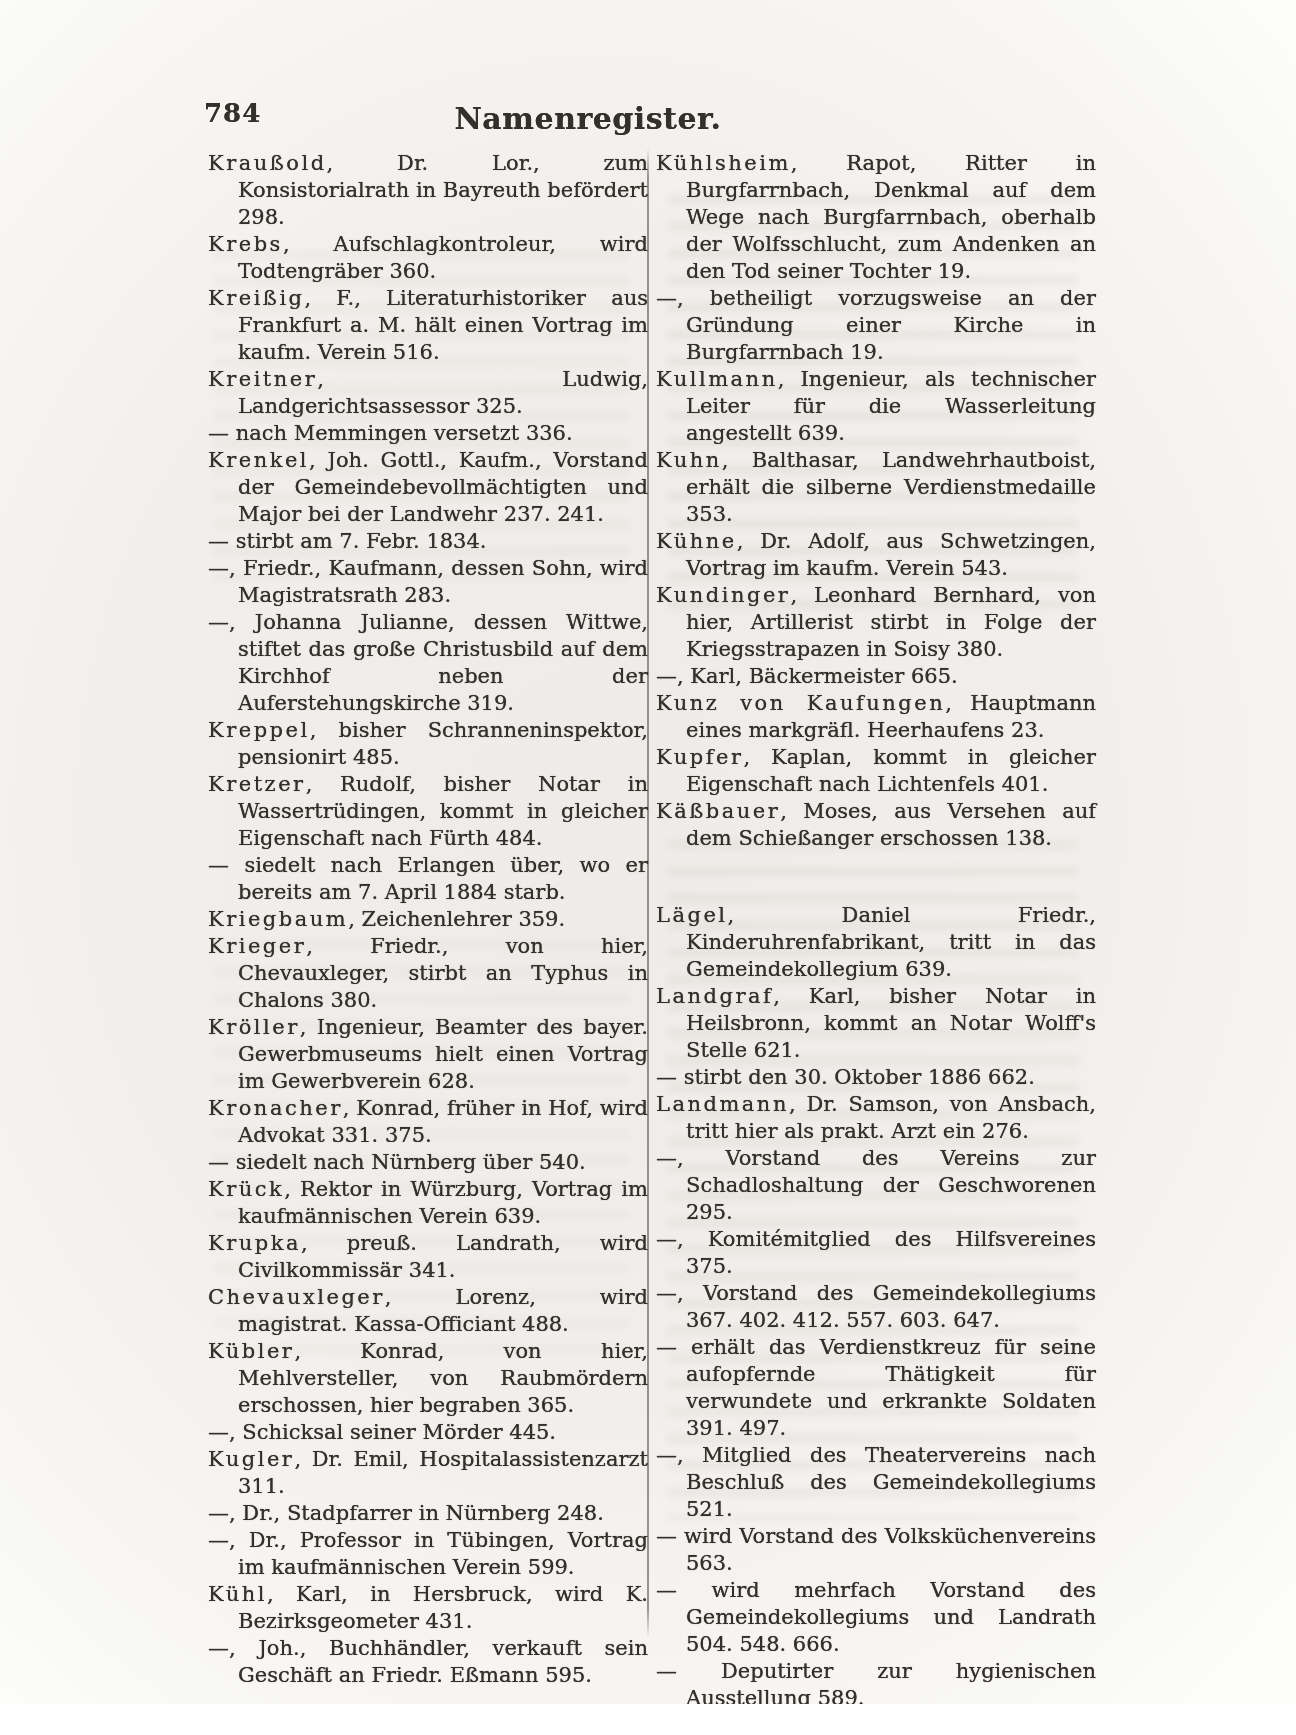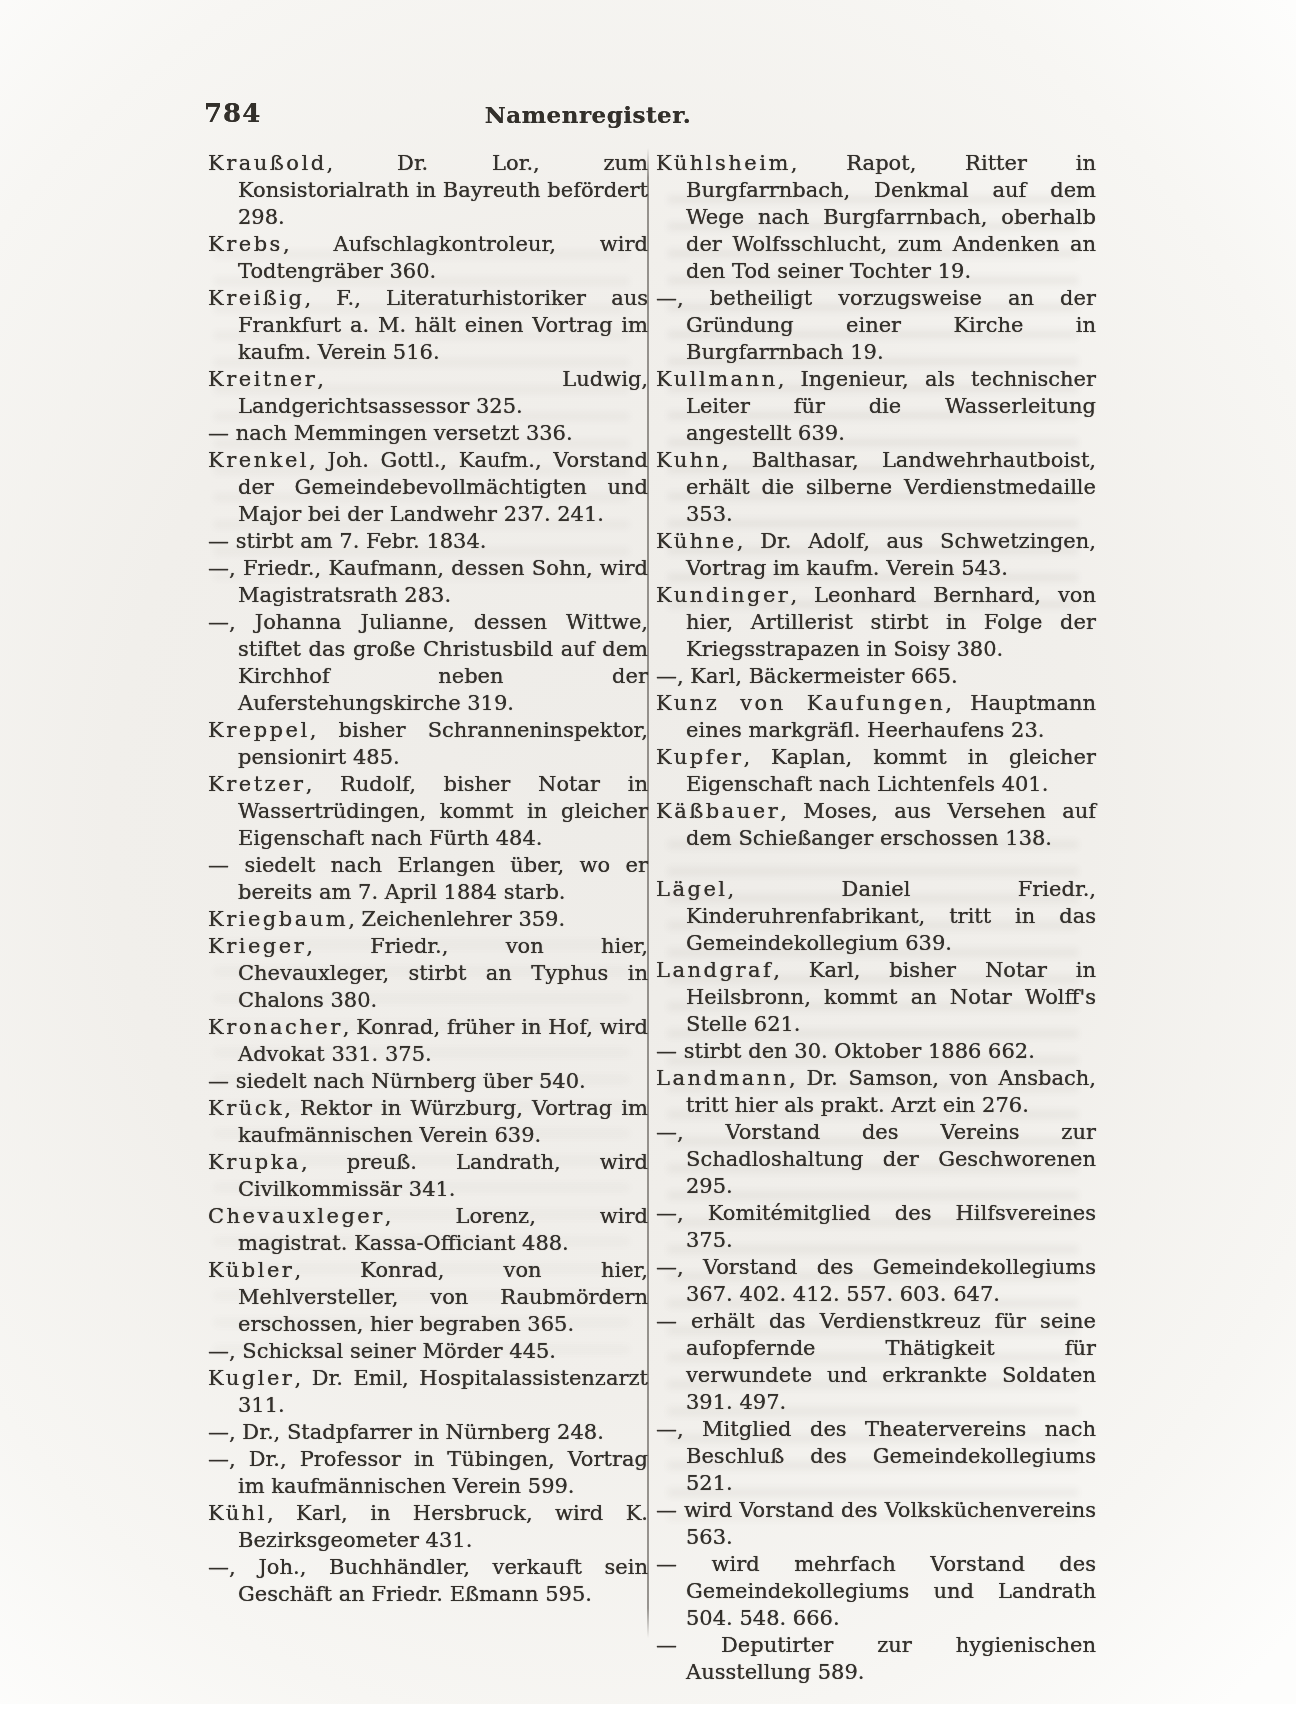--- a/index.html
+++ b/index.html
@@ -33,21 +33,21 @@
 
   .content{position:absolute;left:200px;top:96px;width:896px;z-index:1;}
 
   .page-number{
     position:absolute;left:4px;top:2px;
     font-size:26px;font-weight:bold;letter-spacing:1px;
     text-shadow:0 0 .6px rgba(45,40,36,.85);
   }
   .page-title{
     position:absolute;left:238px;top:5px;width:300px;text-align:center;
-    font-size:23px;font-weight:bold;letter-spacing:.5px;
+    font-size:30px;font-weight:bold;letter-spacing:.5px;
     text-shadow:0 0 .6px rgba(45,40,36,.85);
   }
 
   .divider{
     position:absolute;left:447px;top:52px;width:2px;height:1490px;
     background:linear-gradient(to bottom,
       rgba(74,69,63,0) 0%, rgba(74,69,63,.55) 2%,
       rgba(74,69,63,.55) 98%, rgba(74,69,63,0) 100%);
   }
 
@@ -55,21 +55,21 @@
     position:absolute;top:54px;width:440px;
     font-size:21px;line-height:27px;text-align:justify;
     hyphens:auto;-webkit-hyphens:auto;
     text-shadow:0 0 .7px rgba(45,40,36,.9);
     filter:blur(.2px);
   }
   .col-left{left:8px;}
   .col-right{left:456px;}
 
   .entry{margin:0;padding-left:30px;text-indent:-30px;}
-  .entry.gap{margin-top:24px;}
+  .entry.gap{margin-top:50px;}
   .head{letter-spacing:2.5px;}
 </style>
 </head>
 <body>
 
 <div class="page">
 
   <div class="ghost g1"></div>
   <div class="ghost g2"></div>
   <div class="ghost g3"></div>
@@ -89,20 +89,21 @@
         <p class="entry"><span>— nach Memmingen versetzt 336.</span></p>
         <p class="entry"><span class="head">Krenkel</span><span>, Joh. Gottl., Kaufm., Vorstand der Gemeindebevollmächtigten und Major bei der Landwehr 237. 241.</span></p>
         <p class="entry"><span>— stirbt am 7. Febr. 1834.</span></p>
         <p class="entry"><span>—, Friedr., Kaufmann, dessen Sohn, wird Magistratsrath 283.</span></p>
         <p class="entry"><span>—, Johanna Julianne, dessen Wittwe, stiftet das große Christusbild auf dem Kirchhof neben der Auferstehungskirche 319.</span></p>
         <p class="entry"><span class="head">Kreppel</span><span>, bisher Schranneninspektor, pensionirt 485.</span></p>
         <p class="entry"><span class="head">Kretzer</span><span>, Rudolf, bisher Notar in Wassertrüdingen, kommt in gleicher Eigenschaft nach Fürth 484.</span></p>
         <p class="entry"><span>— siedelt nach Erlangen über, wo er bereits am 7. April 1884 starb.</span></p>
         <p class="entry"><span class="head">Kriegbaum</span><span>, Zeichenlehrer 359.</span></p>
         <p class="entry"><span class="head">Krieger</span><span>, Friedr., von hier, Chevauxleger, stirbt an Typhus in Chalons 380.</span></p>
+        <p class="entry"><span class="head">Kröller</span><span>, Ingenieur, Beamter des bayer. Gewerbmuseums hielt einen Vortrag im Gewerbverein 628.</span></p>
         <p class="entry"><span class="head">Kronacher</span><span>, Konrad, früher in Hof, wird Advokat 331. 375.</span></p>
         <p class="entry"><span>— siedelt nach Nürnberg über 540.</span></p>
         <p class="entry"><span class="head">Krück</span><span>, Rektor in Würzburg, Vortrag im kaufmännischen Verein 639.</span></p>
         <p class="entry"><span class="head">Krupka</span><span>, preuß. Landrath, wird Civilkommissär 341.</span></p>
         <p class="entry"><span class="head">Chevauxleger</span><span>, Lorenz, wird magistrat. Kassa-Officiant 488.</span></p>
         <p class="entry"><span class="head">Kübler</span><span>, Konrad, von hier, Mehlversteller, von Raubmördern erschossen, hier begraben 365.</span></p>
         <p class="entry"><span>—, Schicksal seiner Mörder 445.</span></p>
         <p class="entry"><span class="head">Kugler</span><span>, Dr. Emil, Hospitalassistenzarzt 311.</span></p>
         <p class="entry"><span>—, Dr., Stadpfarrer in Nürnberg 248.</span></p>
         <p class="entry"><span>—, Dr., Professor in Tübingen, Vortrag im kaufmännischen Verein 599.</span></p>

